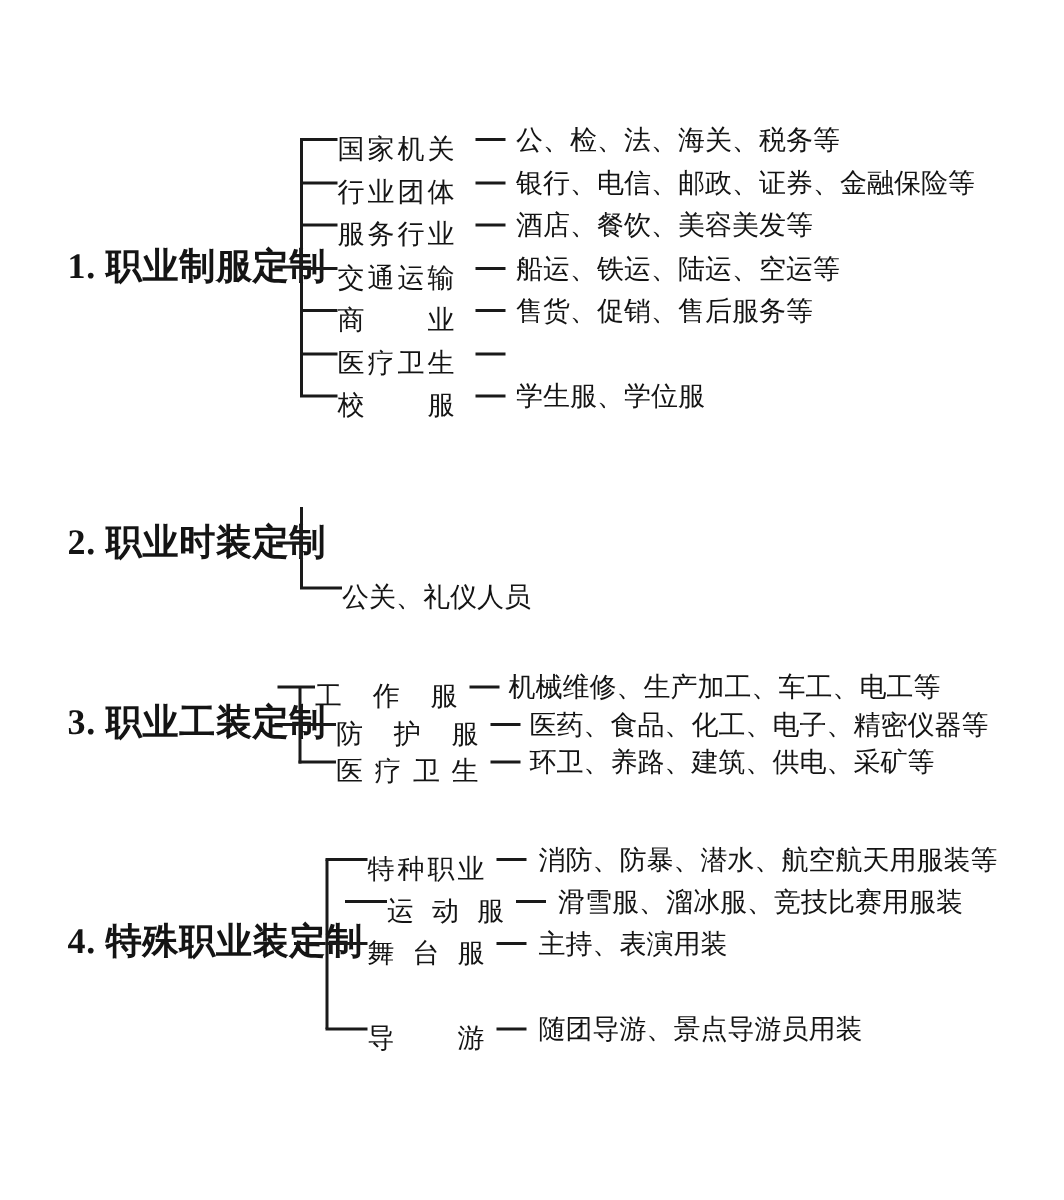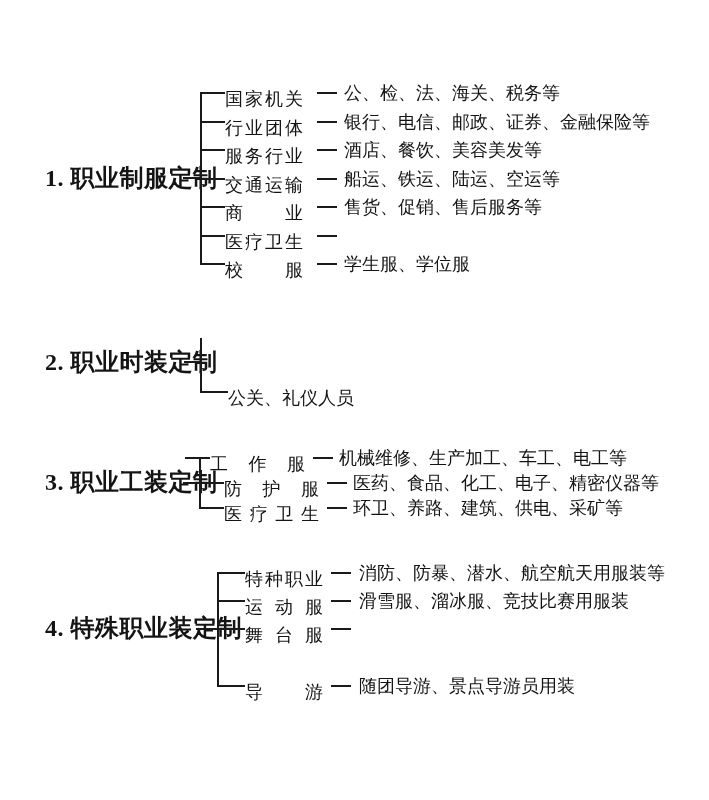--- a/index.html
+++ b/index.html
@@ -165,30 +165,31 @@
   <div class="sec-label" style="top:615px">4. 特殊职业装定制</div>
   <div class="hline" style="left:196px; top:628px; width:21px"></div>
   <div class="vline" style="left:217px; top:573px; height:113px"></div>
 
   <div class="row s4" style="left:217px; top:560px">
     <span class="tick"></span>
     <span class="branch">特种职业</span>
     <span class="dash"></span>
     <span class="desc">消防、防暴、潜水、航空航天用服装等</span>
   </div>
-  <div class="row s4" style="left:217px; top:588px">
+  <div class="row s4" style="left:230px; top:588px">
     <span class="tick"></span>
     <span class="branch">运 动 服</span>
     <span class="dash"></span>
     <span class="desc">滑雪服、溜冰服、竞技比赛用服装</span>
   </div>
   <div class="row s4" style="left:217px; top:616px">
     <span class="tick"></span>
     <span class="branch">舞 台 服</span>
     <span class="dash"></span>
+    <span class="desc">主持、表演用装</span>
   </div>
   <div class="row s4" style="left:217px; top:673px">
     <span class="tick"></span>
     <span class="branch">导 游</span>
     <span class="dash"></span>
     <span class="desc">随团导游、景点导游员用装</span>
   </div>
 
 </div>
 

